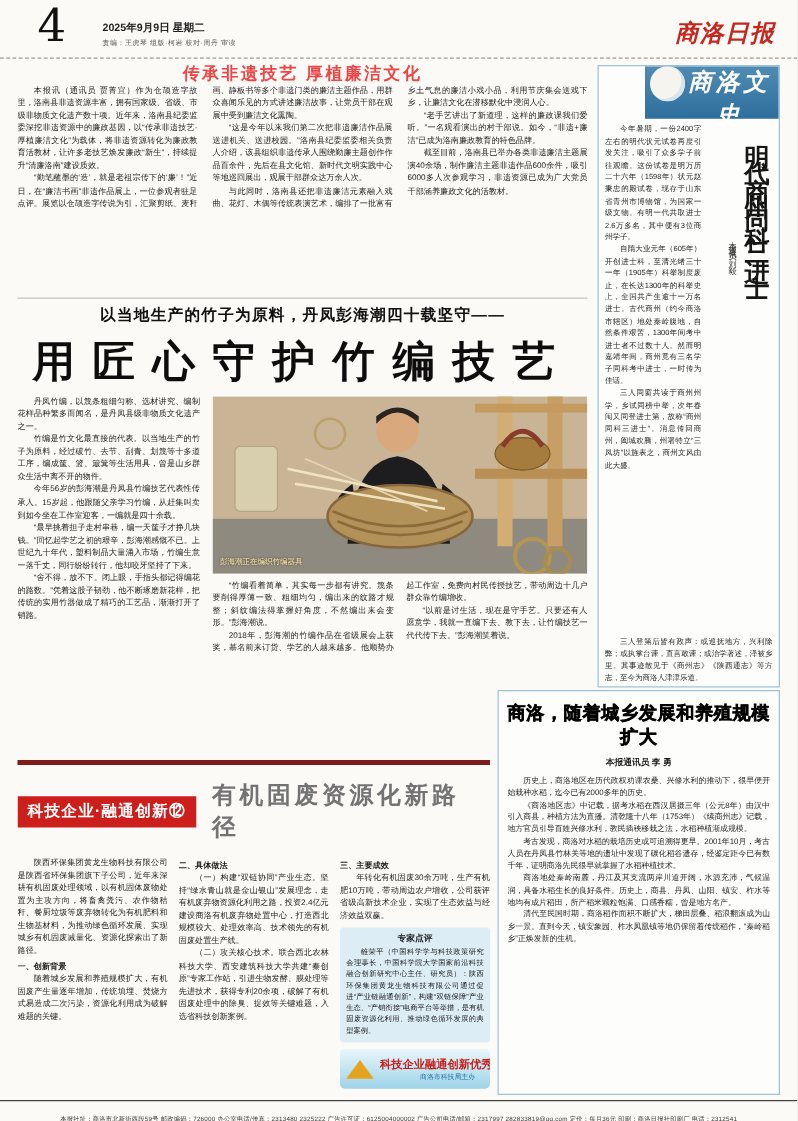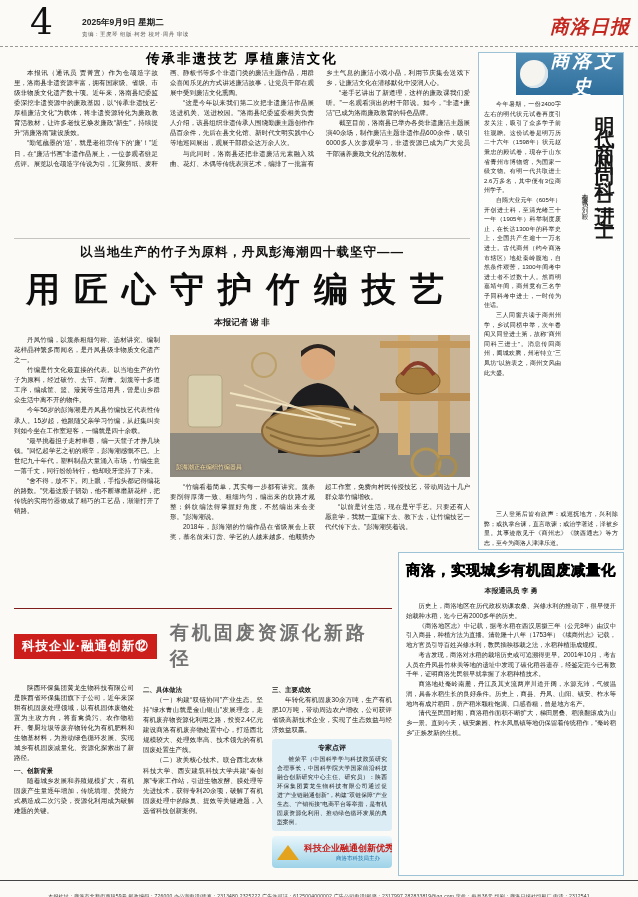--- a/index.html
+++ b/index.html
@@ -7,37 +7,37 @@
         overflow:hidden;font-family:"Liberation Sans","DejaVu Sans",sans-serif;color:#1c1c1c;}
   
   .hdr{position:absolute;left:0;top:4px;width:638px;height:40px;}
   .pagenum{position:absolute;left:30px;top:0;font-family:"DejaVu Serif","Liberation Serif",serif;
            font-size:36px;font-weight:400;color:#111;line-height:1;}
   .dateblock{position:absolute;left:82px;top:13px;}
   .date{font-size:8.5px;font-weight:bold;color:#222;}
   .credits{font-size:5.5px;color:#555;margin-top:2px;letter-spacing:.5px;}
   .section{position:absolute;left:0;right:0;top:4px;text-align:center;font-size:26px;
            color:#4a4a4a;letter-spacing:14px;font-family:"Liberation Serif","DejaVu Serif",serif;}
-  .masthead{position:absolute;right:8px;top:10px;font-size:19px;font-weight:bold;color:#c4271f;
+  .masthead{position:absolute;right:18px;top:10px;font-size:19px;font-weight:bold;color:#c4271f;
             font-style:italic;letter-spacing:1px;font-family:"Liberation Serif","DejaVu Serif",serif;}
   .dashrule{position:absolute;left:0;top:46px;width:638px;border-top:1px dashed #999;}
   
   .bodytext p{margin:0;text-indent:2em;font-size:6.5px;line-height:1.55;text-align:justify;}
   .bodytext p.ph{font-weight:bold;text-indent:0;margin-top:2px;}
   
   .a1{position:absolute;left:14px;top:50px;width:456px;height:186px;overflow:hidden;}
-  .a1 .kicker{text-align:center;font-size:13.5px;font-weight:bold;letter-spacing:2px;color:#000000;}
+  .a1 .kicker{text-align:center;font-size:13.5px;font-weight:bold;letter-spacing:2px;color:#ef4444;}
   .a1 h1{margin:4px 0 6px 0;text-align:center;font-size:27px;letter-spacing:1.5px;color:#0d0d0d;
          font-weight:bold;}
   .a1 .body{column-count:3;column-gap:12px;height:118px;overflow:hidden;}
   
   .sidebar{position:absolute;left:478px;top:52px;width:146px;height:498px;border:1px solid #9cc4d6;
            background:#fdfdfb;box-sizing:border-box;overflow:hidden;}
   .banner{height:42px;background:linear-gradient(180deg,#4f8cb4,#2e6e9c);display:flex;
-          align-items:center;padding:0 4px;margin-left:37px;}
+          padding:0 4px;margin-left:37px;}
   .moon{width:28px;height:28px;border-radius:50%;background:#f6f4ee;flex:0 0 auto;
         box-shadow:inset -3px -2px 0 #d8e4ea;}
   .bannertext{flex:1;text-align:center;color:#fff;font-size:19px;font-weight:bold;font-style:italic;
               letter-spacing:3px;font-family:"Liberation Serif","DejaVu Serif",serif;}
   .sb-main{display:flex;padding:5px 4px 0 5px;height:408px;overflow:hidden;}
   .sb-text{flex:1;overflow:hidden;}
   .sb-text p{margin:0;text-indent:2em;font-size:6px;line-height:1.6;text-align:justify;}
   .sb-vert{width:58px;display:flex;justify-content:flex-end;}
   .vtitle{writing-mode:vertical-rl;font-size:20px;font-weight:bold;letter-spacing:13px;
           color:#161616;font-family:"Liberation Serif","DejaVu Serif",serif;}
@@ -54,21 +54,21 @@
   .a2 .byline{text-align:center;font-size:8.5px;font-weight:bold;margin-bottom:6px;}
   .a2body{display:flex;gap:10px;height:276px;overflow:hidden;}
   .a2left{width:146px;flex:0 0 auto;overflow:hidden;}
   .a2right{flex:1;overflow:hidden;}
   .photo{position:relative;margin:0 0 5px 0;width:300px;height:142px;overflow:hidden;}
   .photo svg{display:block;}
   .photo figcaption{position:absolute;left:6px;bottom:5px;font-size:6px;color:#ffe9b0;
                     text-shadow:0 0 2px #3a2c14;}
   .a2rtext{column-count:2;column-gap:10px;height:126px;overflow:hidden;}
   
-  .a3{position:absolute;left:14px;top:608px;width:378px;height:268px;border-top:1px solid #7f1d1d;
+  .a3{position:absolute;left:14px;top:608px;width:378px;height:268px;border-top:4px solid #7f1d1d;
       padding-top:6px;box-sizing:border-box;overflow:hidden;}
   .a3head{display:flex;align-items:center;gap:8px;margin-bottom:6px;}
   .badge{background:#cc1f1c;color:#fff;font-size:12.5px;font-weight:bold;padding:4px 8px;
          letter-spacing:1px;flex:0 0 auto;}
   .a3head h3{margin:5px;font-size:19px;font-weight:bold;letter-spacing:3px;color:#737373;}
   .a3body{display:flex;gap:9px;height:224px;overflow:hidden;}
   .a3col{flex:1;overflow:hidden;}
   .expert{background:#dcedf6;border-radius:3px;padding:4px 5px;margin-top:4px;}
   .extitle{text-align:center;font-size:7px;font-weight:bold;margin-bottom:2px;}
   .expert p{margin:0;font-size:5.8px;line-height:1.55;text-align:justify;text-indent:2em;}
@@ -135,21 +135,20 @@
       </div>
     </div>
     <div class="sb-bottom">
         <p>三人登第后皆有政声：或巡抚地方，兴利除弊；或执掌台谏，直言敢谏；或治学著述，泽被乡里。其事迹散见于《商州志》《陕西通志》等方志，至今为商洛人津津乐道。</p>
       </div>
   </aside>
 
   <section class="a2">
     <div class="kicker">以当地生产的竹子为原料，丹凤彭海潮四十载坚守——</div>
     <h2>用匠心守护竹编技艺</h2>
-    <div class="byline">本报记者 谢 非</div>
     <div class="a2body">
       <div class="a2left bodytext">
           <p>丹凤竹编，以篾条粗细匀称、选材讲究、编制花样品种繁多而闻名，是丹凤县级非物质文化遗产之一。</p>
           <p>竹编是竹文化最直接的代表。以当地生产的竹子为原料，经过破竹、去节、刮青、划篾等十多道工序，编成筐、篮、簸箕等生活用具，曾是山乡群众生活中离不开的物件。</p>
           <p>今年56岁的彭海潮是丹凤县竹编技艺代表性传承人。15岁起，他跟随父亲学习竹编，从赶集叫卖到如今坐在工作室迎客，一编就是四十余载。</p>
           <p>“最早挑着担子走村串巷，编一天筐子才挣几块钱。”回忆起学艺之初的艰辛，彭海潮感慨不已。上世纪九十年代，塑料制品大量涌入市场，竹编生意一落千丈，同行纷纷转行，他却咬牙坚持了下来。</p>
           <p>“舍不得，放不下。闭上眼，手指头都记得编花的路数。”凭着这股子韧劲，他不断琢磨新花样，把传统的实用竹器做成了精巧的工艺品，渐渐打开了销路。</p>
         </div>
       <div class="a2right">
         <figure class="photo">
@@ -219,21 +218,21 @@
           <span>
             <div class="l1">科技企业融通创新优秀案例</div>
             <div class="l2">商洛市科技局主办</div>
           </span>
         </div>
       </div>
     </div>
   </section>
 
   <section class="a4">
-    <div class="a4title">商洛，实现城乡有机固废减量化</div>
+    <div class="a4title">商洛，随着城乡发展和养殖规模扩大</div>
     <div class="a4byline">本报通讯员 李 勇</div>
     <div class="a4body bodytext">
         <p>历史上，商洛地区在历代政权劝课农桑、兴修水利的推动下，很早便开始栽种水稻，迄今已有2000多年的历史。</p>
         <p>《商洛地区志》中记载，据考水稻在西汉居摄三年（公元8年）由汉中引入商县，种植方法为直播。清乾隆十八年（1753年）《续商州志》记载，地方官员引导百姓兴修水利，教民插秧移栽之法，水稻种植渐成规模。</p>
         <p>考古发现，商洛对水稻的栽培历史或可追溯得更早。2001年10月，考古人员在丹凤县竹林关等地的遗址中发现了碳化稻谷遗存，经鉴定距今已有数千年，证明商洛先民很早就掌握了水稻种植技术。</p>
         <p>商洛地处秦岭南麓，丹江及其支流两岸川道开阔，水源充沛，气候温润，具备水稻生长的良好条件。历史上，商县、丹凤、山阳、镇安、柞水等地均有成片稻田，所产稻米颗粒饱满、口感香糯，曾是地方名产。</p>
         <p>清代至民国时期，商洛稻作面积不断扩大，梯田层叠、稻浪翻滚成为山乡一景。直到今天，镇安象园、柞水凤凰镇等地仍保留着传统稻作，“秦岭稻乡”正焕发新的生机。</p>
       </div>
   </section>
 

